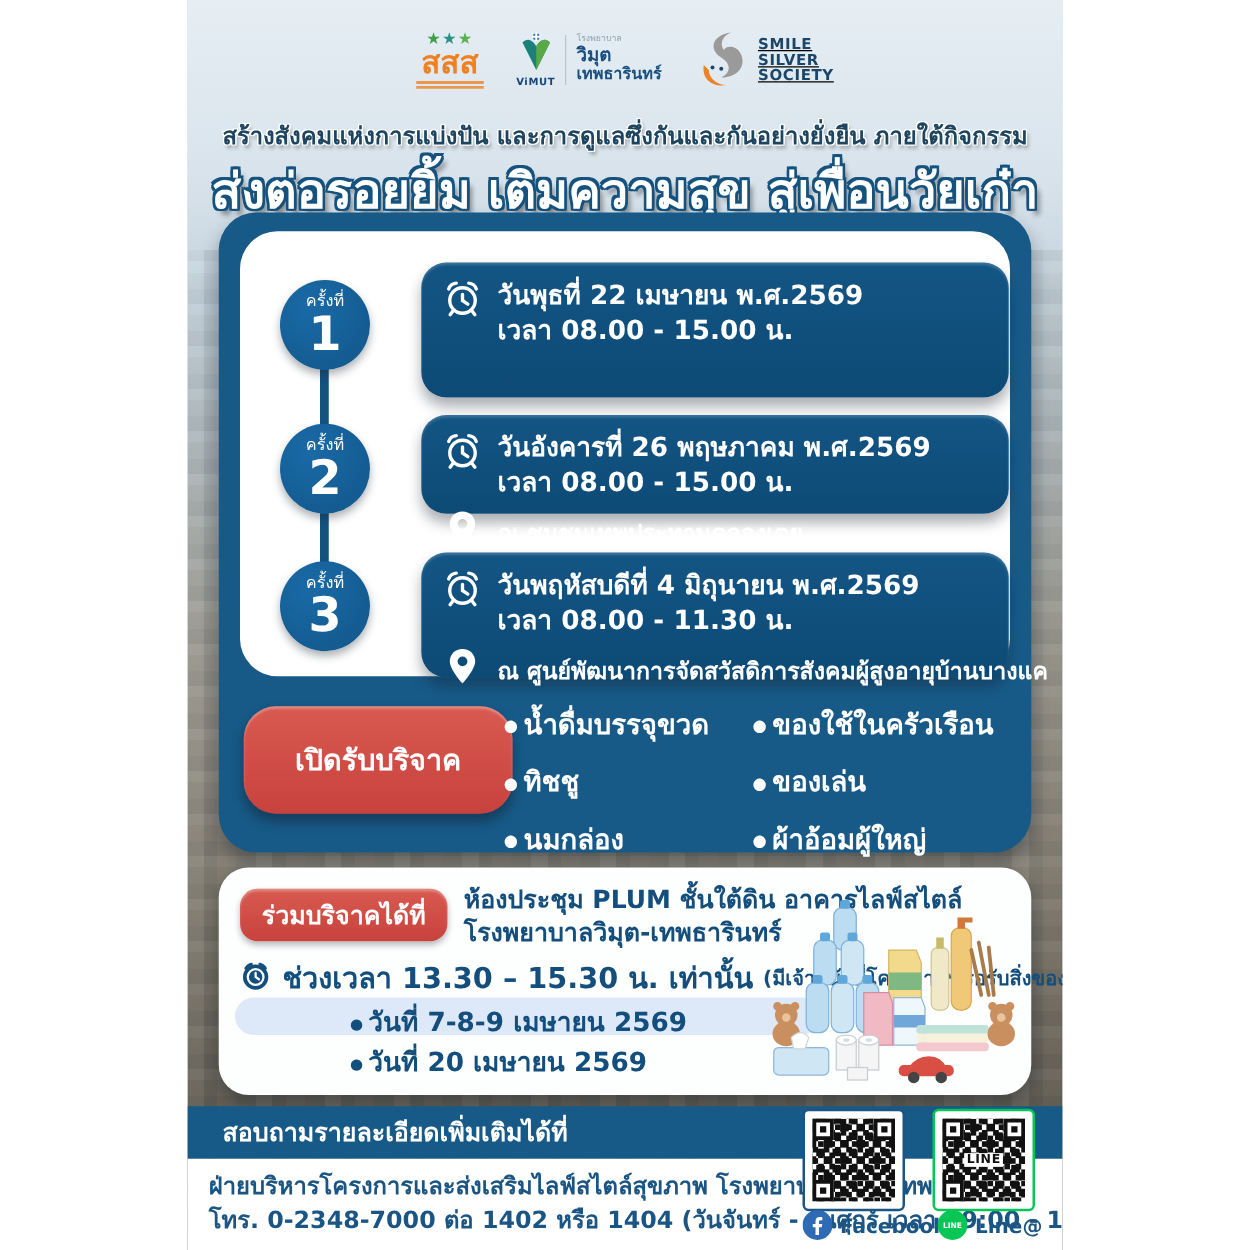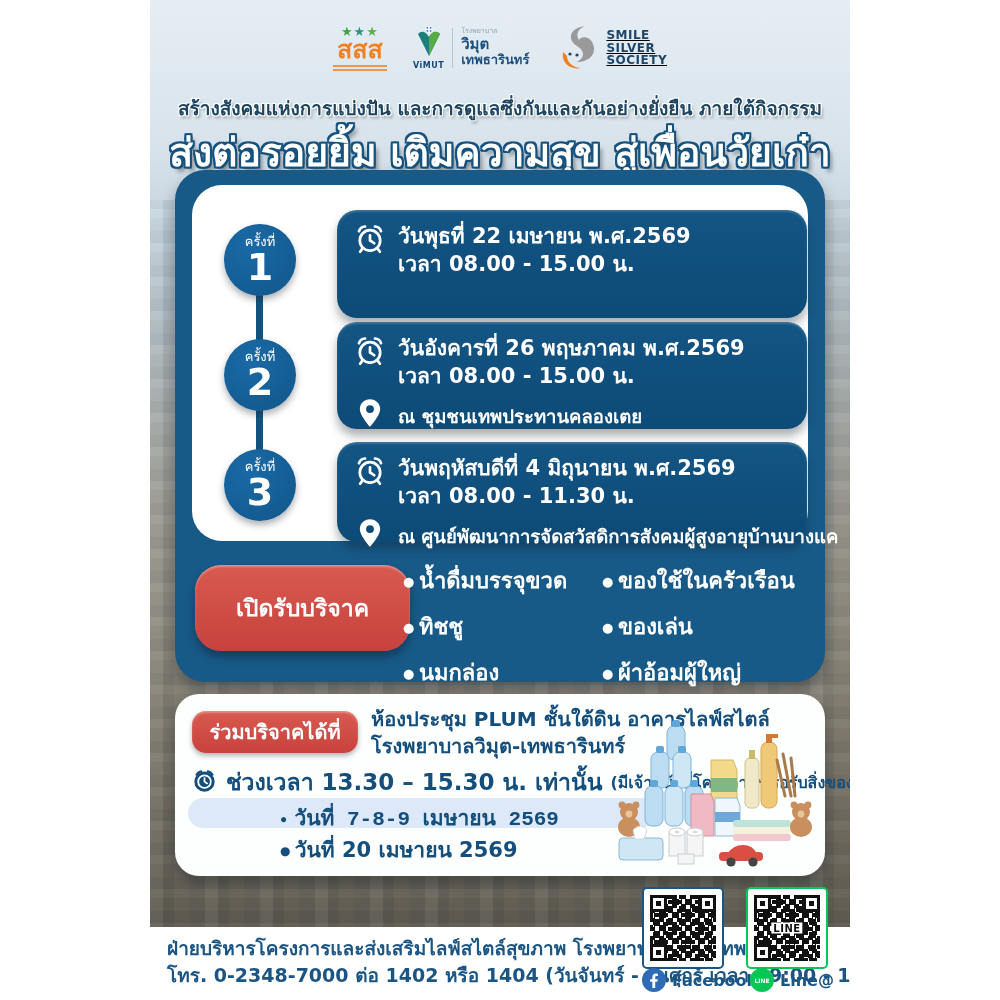--- a/index.html
+++ b/index.html
@@ -59,21 +59,21 @@
     color:#fff;display:flex;flex-direction:column;align-items:center;justify-content:center;line-height:1;
     box-shadow:0 4px 7px rgba(20,30,40,.35);}
   .session-badge .lbl{font-size:13px;}
   .session-badge .num{font-size:38px;font-weight:bold;margin-top:0px;}
   .badge-1{top:39px;} .badge-2{top:154px;} .badge-3{top:264px;}
 
   .event-card{position:absolute;left:145px;width:470px;border-radius:20px;
     background:linear-gradient(180deg,#135584,#0d4a76);
     box-shadow:0 7px 10px rgba(20,30,40,.35), inset 0 2px 2px rgba(255,255,255,.18);
     color:#fff;padding:12px 14px 12px 16px;box-sizing:border-box;}
-  .card-1{top:25px;height:108px;} .card-2{top:137px;height:107px;} .card-3{top:257px;height:100px;}
+  .card-1{top:25px;height:108px;} .card-2{top:147px;height:79px;} .card-3{top:257px;height:100px;}
   .ev-row{display:flex;align-items:flex-start;gap:11px;}
   .ev-row + .ev-row{margin-top:7px;}
   .ev-icon{flex:0 0 34px;display:flex;justify-content:center;}
   .ev-lines{line-height:1.35;}
   .ev-date{font-weight:bold;font-size:21px;white-space:nowrap;}
   .ev-time{font-weight:bold;font-size:21px;white-space:nowrap;}
   .ev-place{font-weight:bold;font-size:18.5px;white-space:nowrap;padding-top:4px;}
 
   
   .donate-badge{position:absolute;left:45px;top:565px;width:215px;height:86px;border-radius:26px;
@@ -90,21 +90,21 @@
   .dropoff-badge{position:absolute;left:17px;top:17px;width:166px;height:42px;border-radius:14px;
     background:linear-gradient(180deg,#d85a50,#c8423d);box-shadow:0 3px 5px rgba(20,20,30,.3), inset 0 2px 2px rgba(255,255,255,.3);
     color:#fff;font-weight:bold;font-size:20px;display:flex;align-items:center;justify-content:center;white-space:nowrap;}
   .dropoff-place{position:absolute;left:196px;top:12px;color:#134e7c;font-weight:bold;font-size:20px;line-height:1.35;white-space:nowrap;}
   .dropoff-timerow{position:absolute;left:16px;top:70px;display:flex;align-items:center;gap:8px;white-space:nowrap;}
   .dropoff-time{color:#134e7c;font-weight:bold;font-size:23px;}
   .dropoff-note{color:#134e7c;font-weight:bold;font-size:16px;}
   .date-pill{position:absolute;left:13px;top:104px;width:468px;height:30px;background:#dde9f8;border-radius:15px;}
   .date-line{position:absolute;color:#134e7c;font-weight:bold;font-size:21px;white-space:nowrap;}
   .date-line::before{content:"●  ";font-size:12px;vertical-align:2px;}
-  .date-1{left:105px;top:107px;font-family:Liberation Mono, monospace;}
+  .date-1{left:105px;top:107px;}
   .date-2{left:105px;top:139px;}
   .goods{position:absolute;right:10px;top:14px;width:200px;height:160px;}
 
   
   .contact-band{position:absolute;left:0;top:885px;width:700px;height:42px;background:#175a88;}
   .contact-band-text{position:absolute;left:28px;top:0;height:42px;display:flex;align-items:center;
     color:#fff;font-weight:bold;font-size:20px;white-space:nowrap;}
   .footer{position:absolute;left:0;top:927px;width:700px;height:73px;background:#ffffff;}
   .contact-line{position:absolute;left:17px;color:#1b5583;font-weight:bold;font-size:19px;white-space:nowrap;}
   .contact-line-1{top:6px;} .contact-line-2{top:33px;}
@@ -376,20 +376,23 @@
 
       <g>
         <path d="M112 146 q6 -9 16 -9 q10 0 14 9 z" fill="#d94f43"></path>
         <rect x="104" y="144" width="44" height="9" rx="4" fill="#d94f43"></rect>
         <circle cx="116" cy="154" r="4.6" fill="#444"></circle>
           <circle cx="138" cy="154" r="4.6" fill="#444"></circle>
       </g>
     </svg>
   </div>
 
+  <div class="contact-band">
+    <div class="contact-band-text">สอบถามรายละเอียดเพิ่มเติมได้ที่</div>
+  </div>
   <div class="footer">
     <div class="contact-line contact-line-1">ฝ่ายบริหารโครงการและส่งเสริมไลฟ์สไตล์สุขภาพ โรงพยาบาลวิมุต-เทพธารินทร์</div>
     <div class="contact-line contact-line-2">โทร. 0-2348-7000 ต่อ 1402 หรือ 1404 (วันจันทร์ - วันศุกร์ เวลา 09:00 - 16:00 น.)</div>
   </div>
 
   <div class="qr-box qr-facebook-box">
     <div class="qr-pattern">
       <div class="qr-eye eye-tl"></div>
         <div class="qr-eye eye-tr"></div>
         <div class="qr-eye eye-bl"></div>

